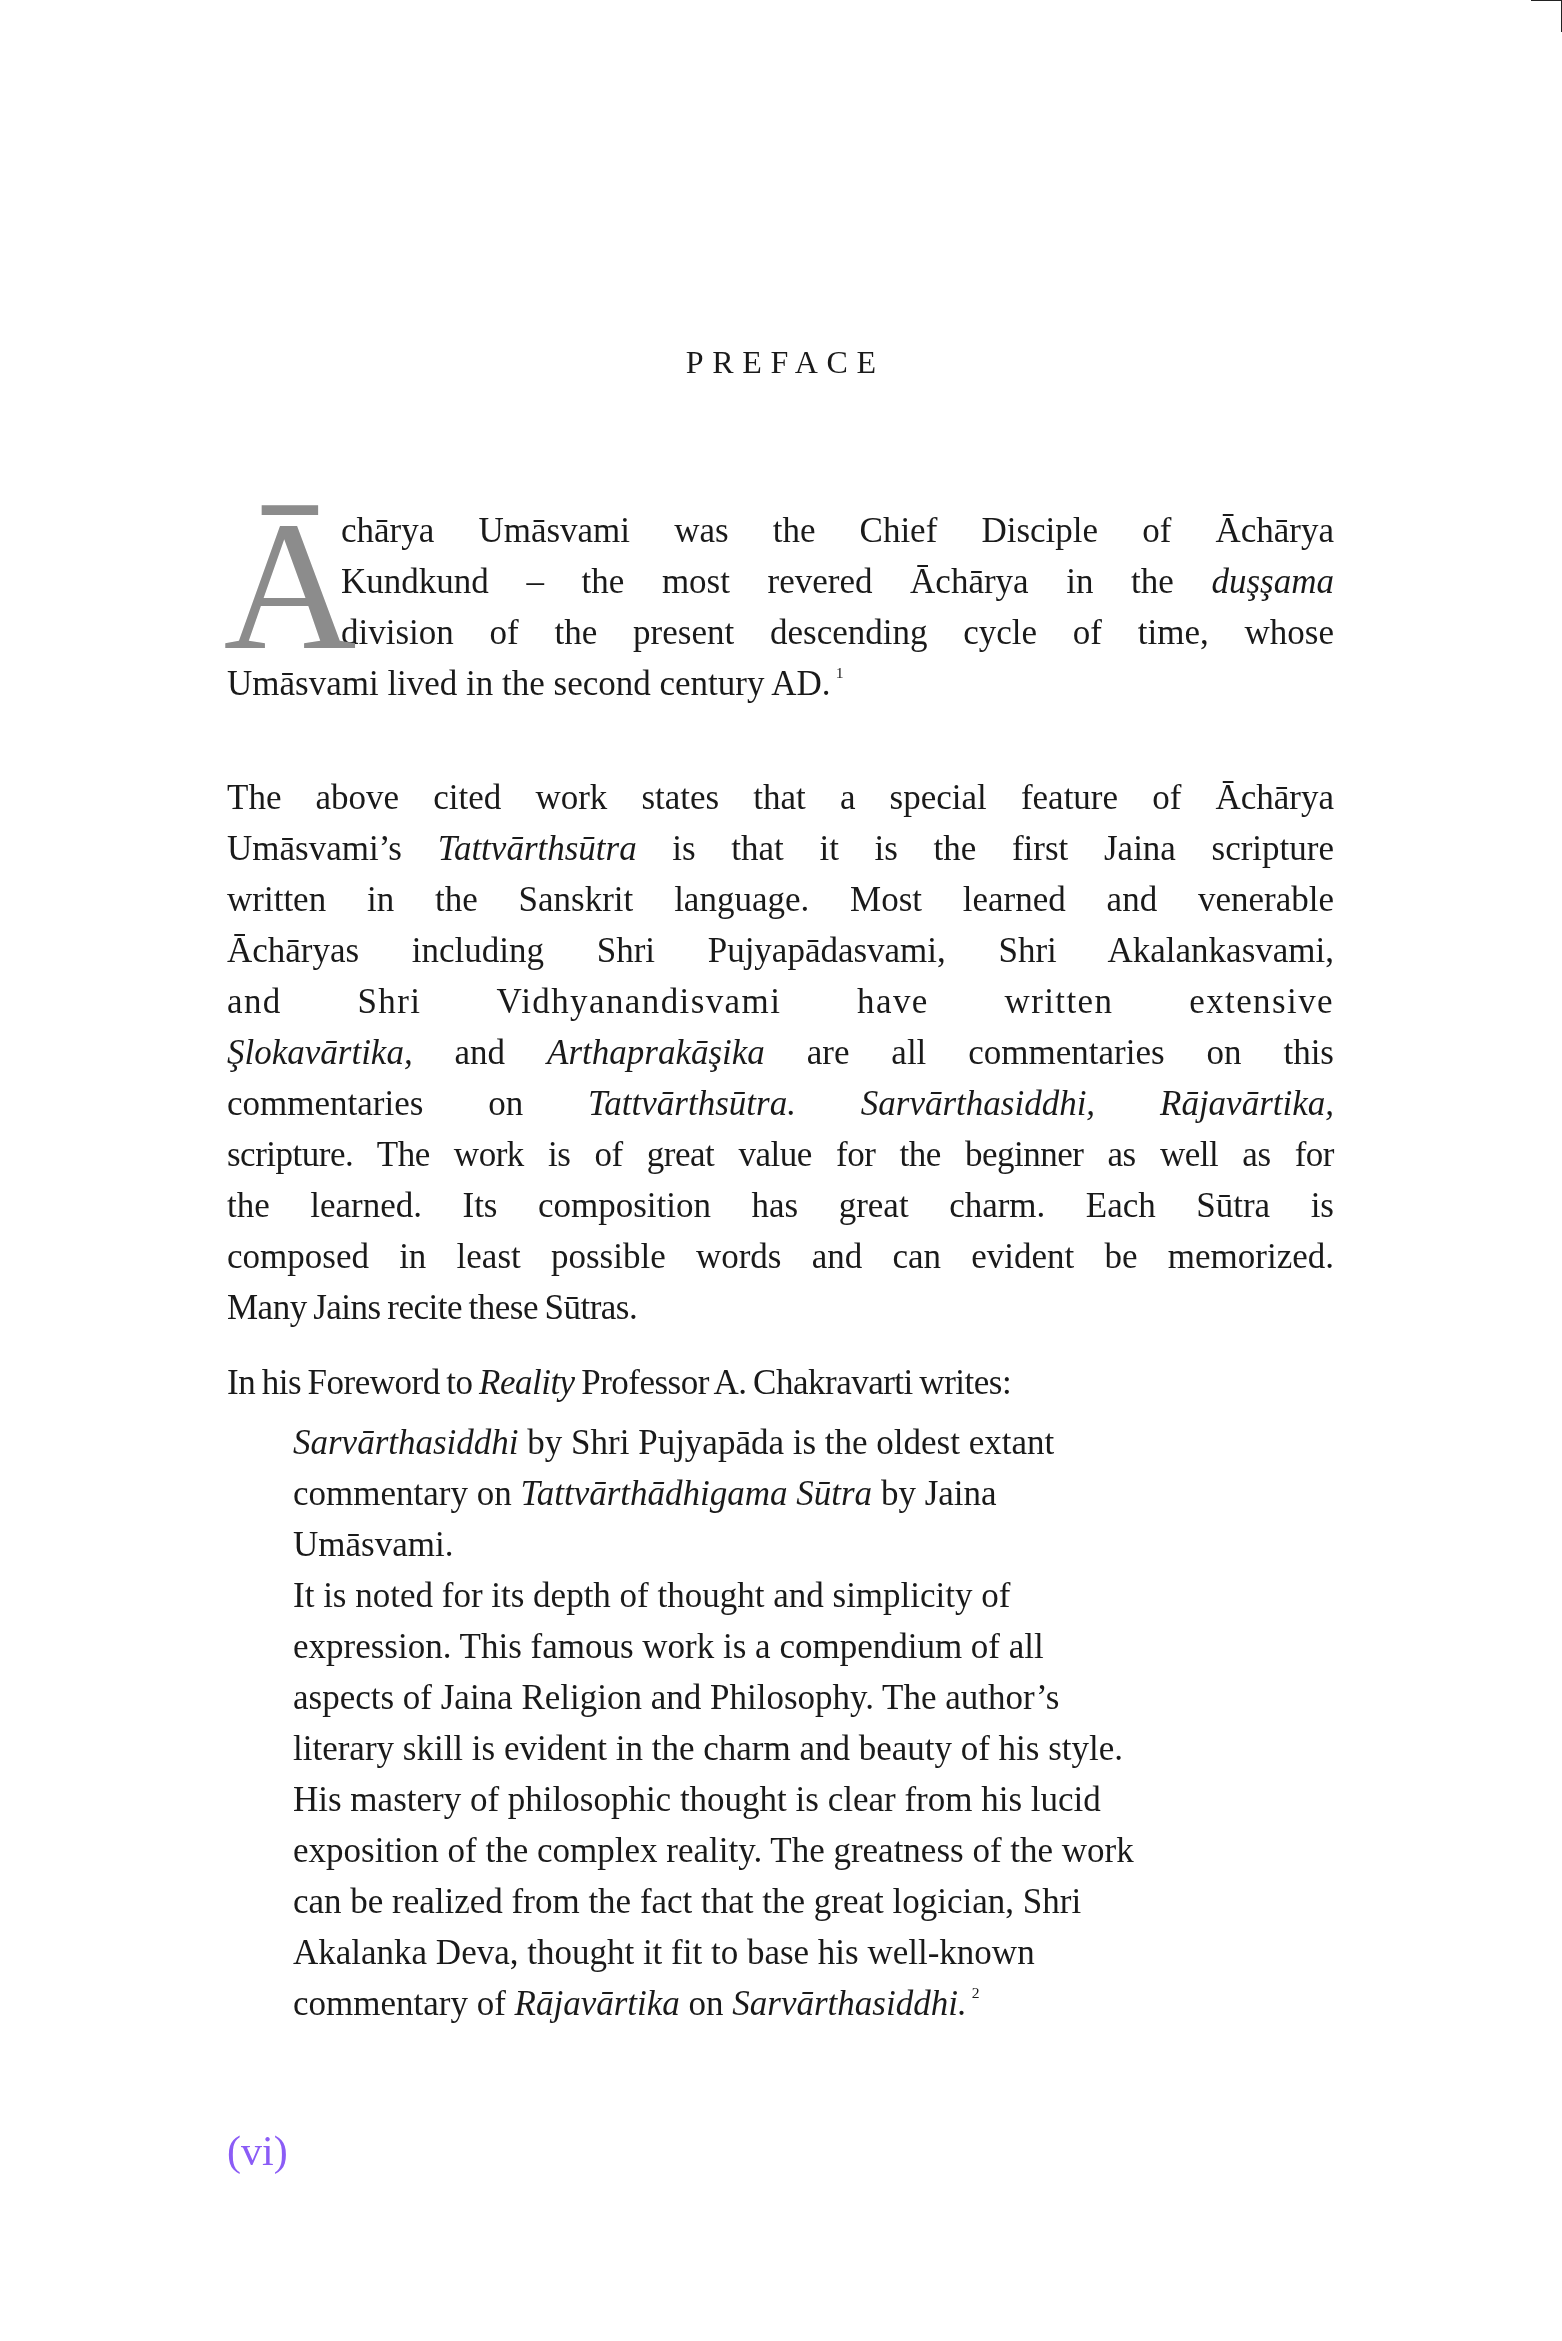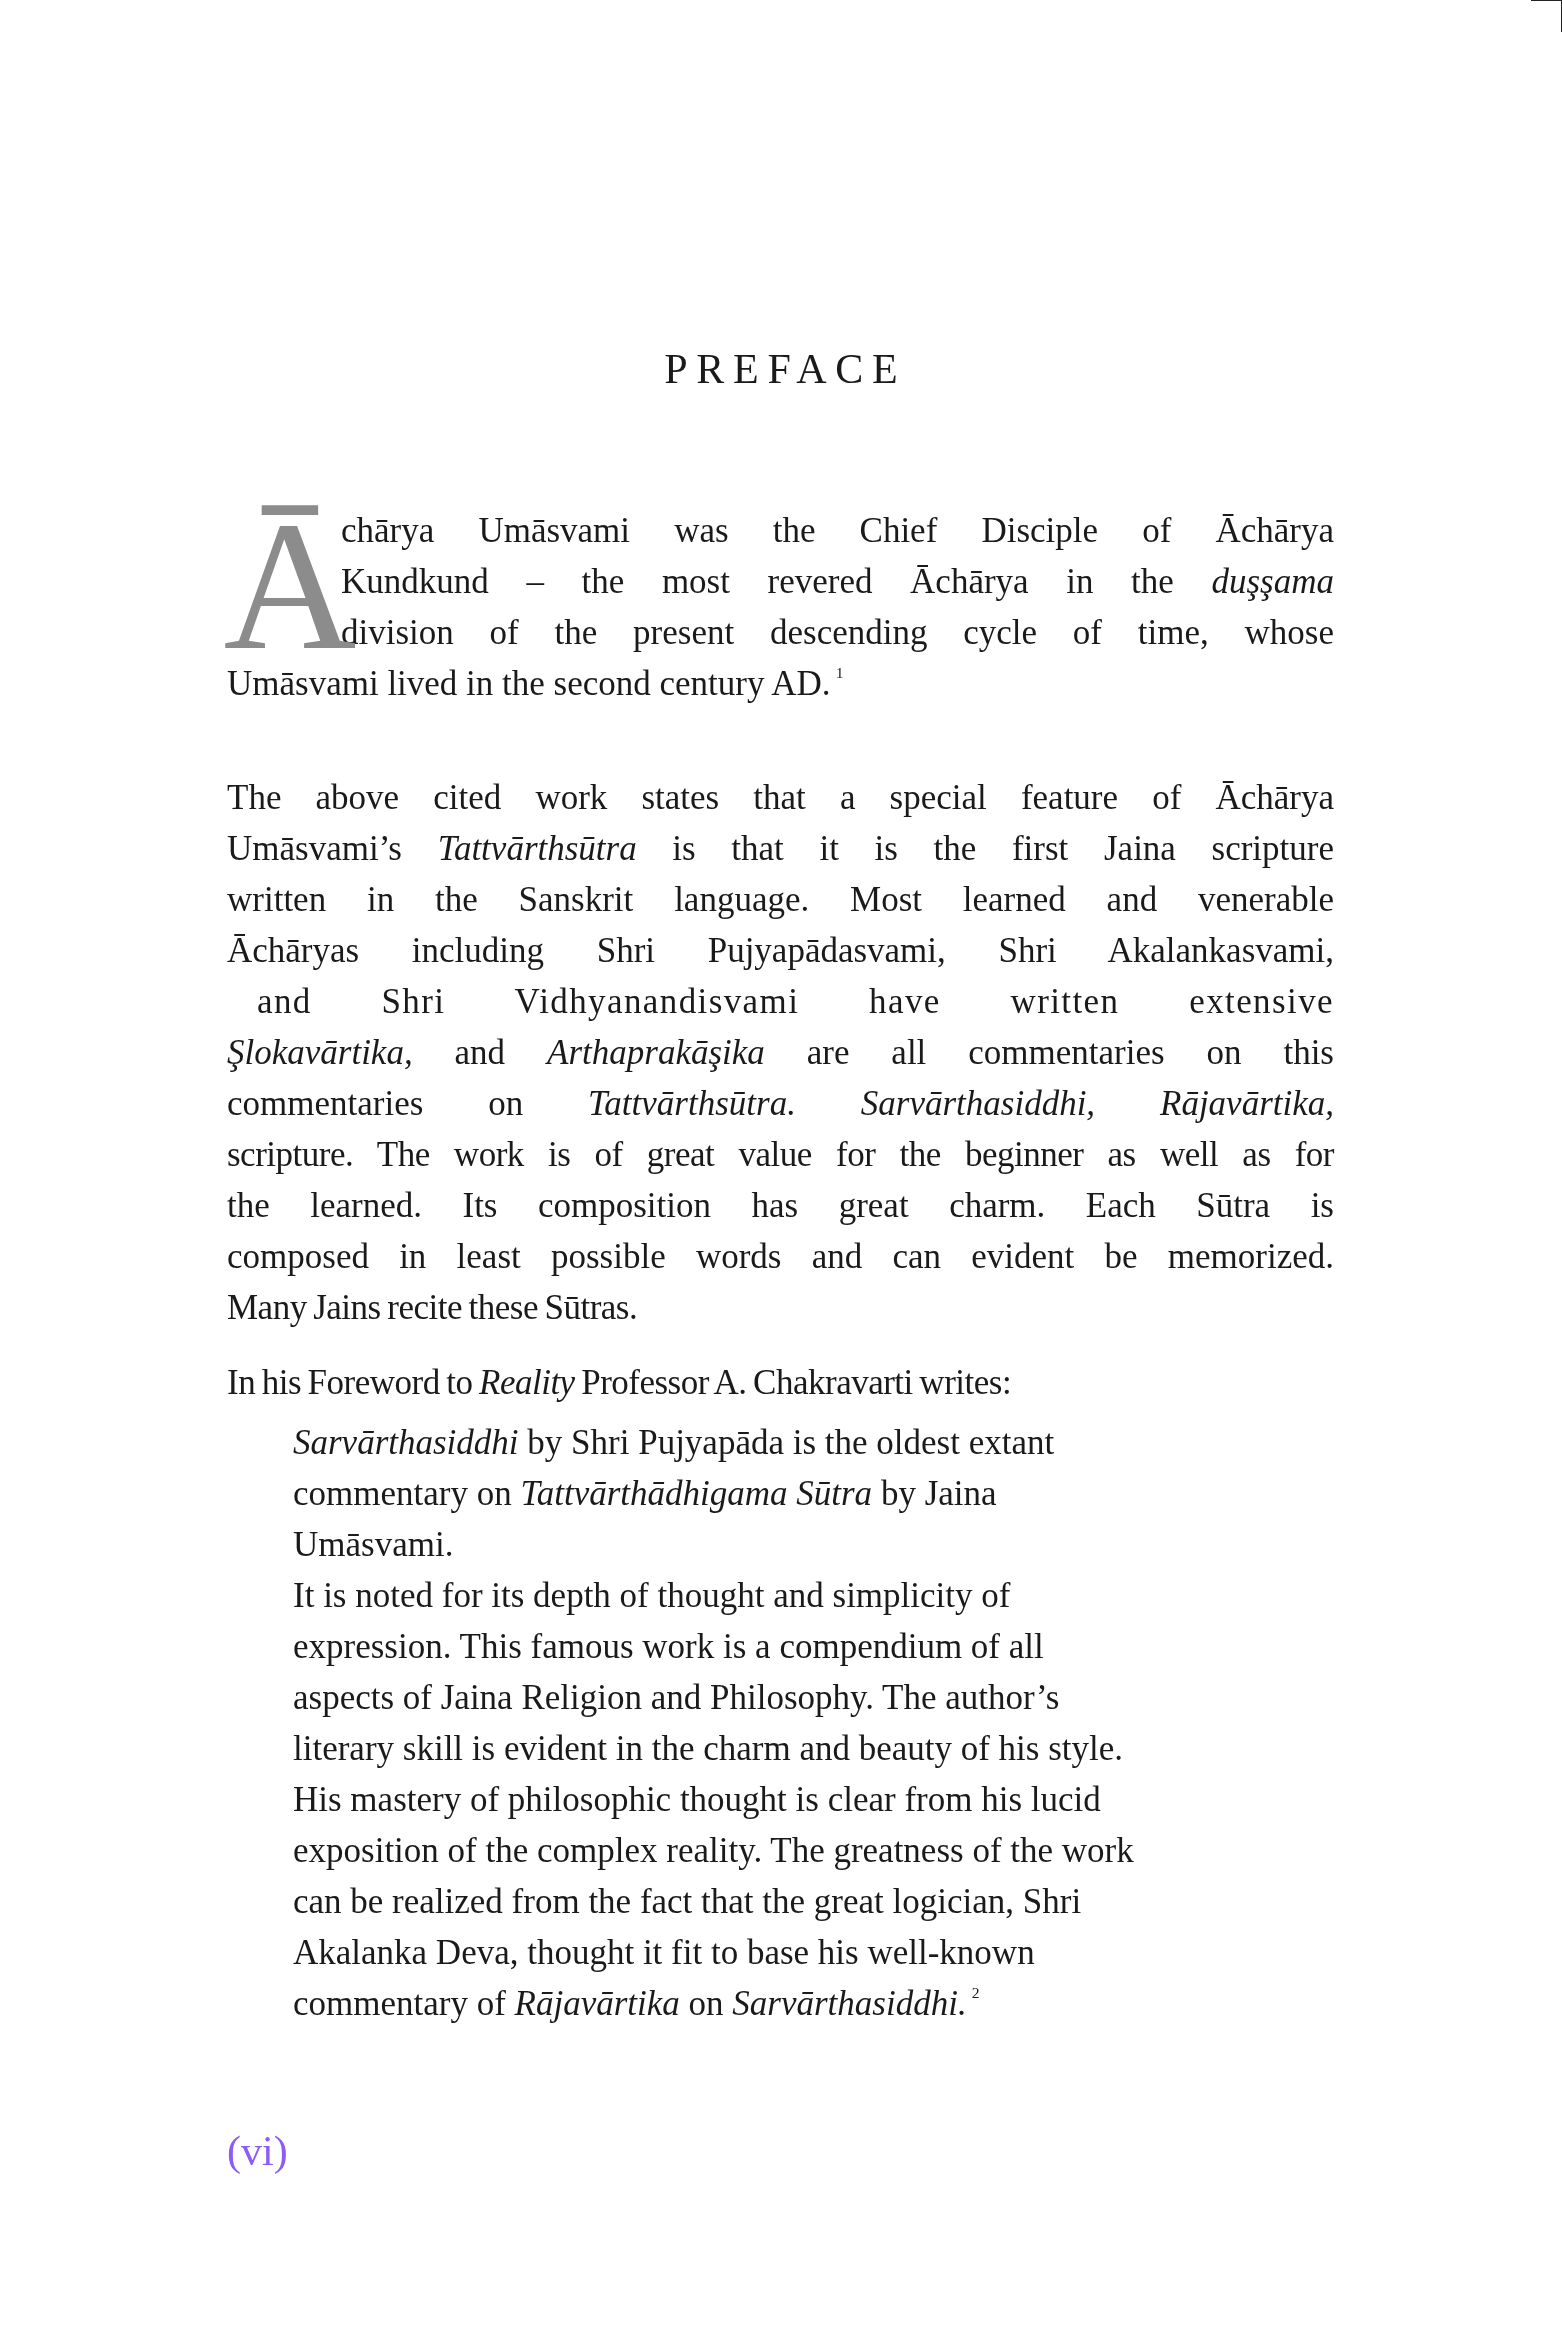--- a/index.html
+++ b/index.html
@@ -20,26 +20,26 @@
     top: 0;
     right: 0;
     width: 31px;
     height: 32px;
     border-top: 1.7px solid #222;
     border-right: 1.7px solid #222;
     box-sizing: border-box;
   }
   .page-title {
     position: absolute;
-    top: 343px;
+    top: 336px;
     left: 0;
     width: 1562px;
     text-align: center;
     font-family: "Liberation Serif", serif;
-    font-size: 42px;
+    font-size: 32px;
     letter-spacing: 8.7px;
     line-height: 52px;
     color: #1a1a1a;
     padding-left: 8.7px;
     box-sizing: border-box;
   }
   .text-block {
     position: absolute;
     left: 227px;
     width: 1107px;
@@ -58,21 +58,20 @@
   .line.last {
     text-align: center;
     text-align-last: left;
   }
   .line.tight {
     letter-spacing: -0.5px;
     word-spacing: -1.7px;
   }
   .line.wide {
     letter-spacing: 1.4px;
-    margin-left: 30px;
   }
   .para1 {
     top: 505px;
   }
   .para1 .line.indent {
     padding-left: 114px;
   }
   .drop-cap {
     position: absolute;
     left: -3.5px;

